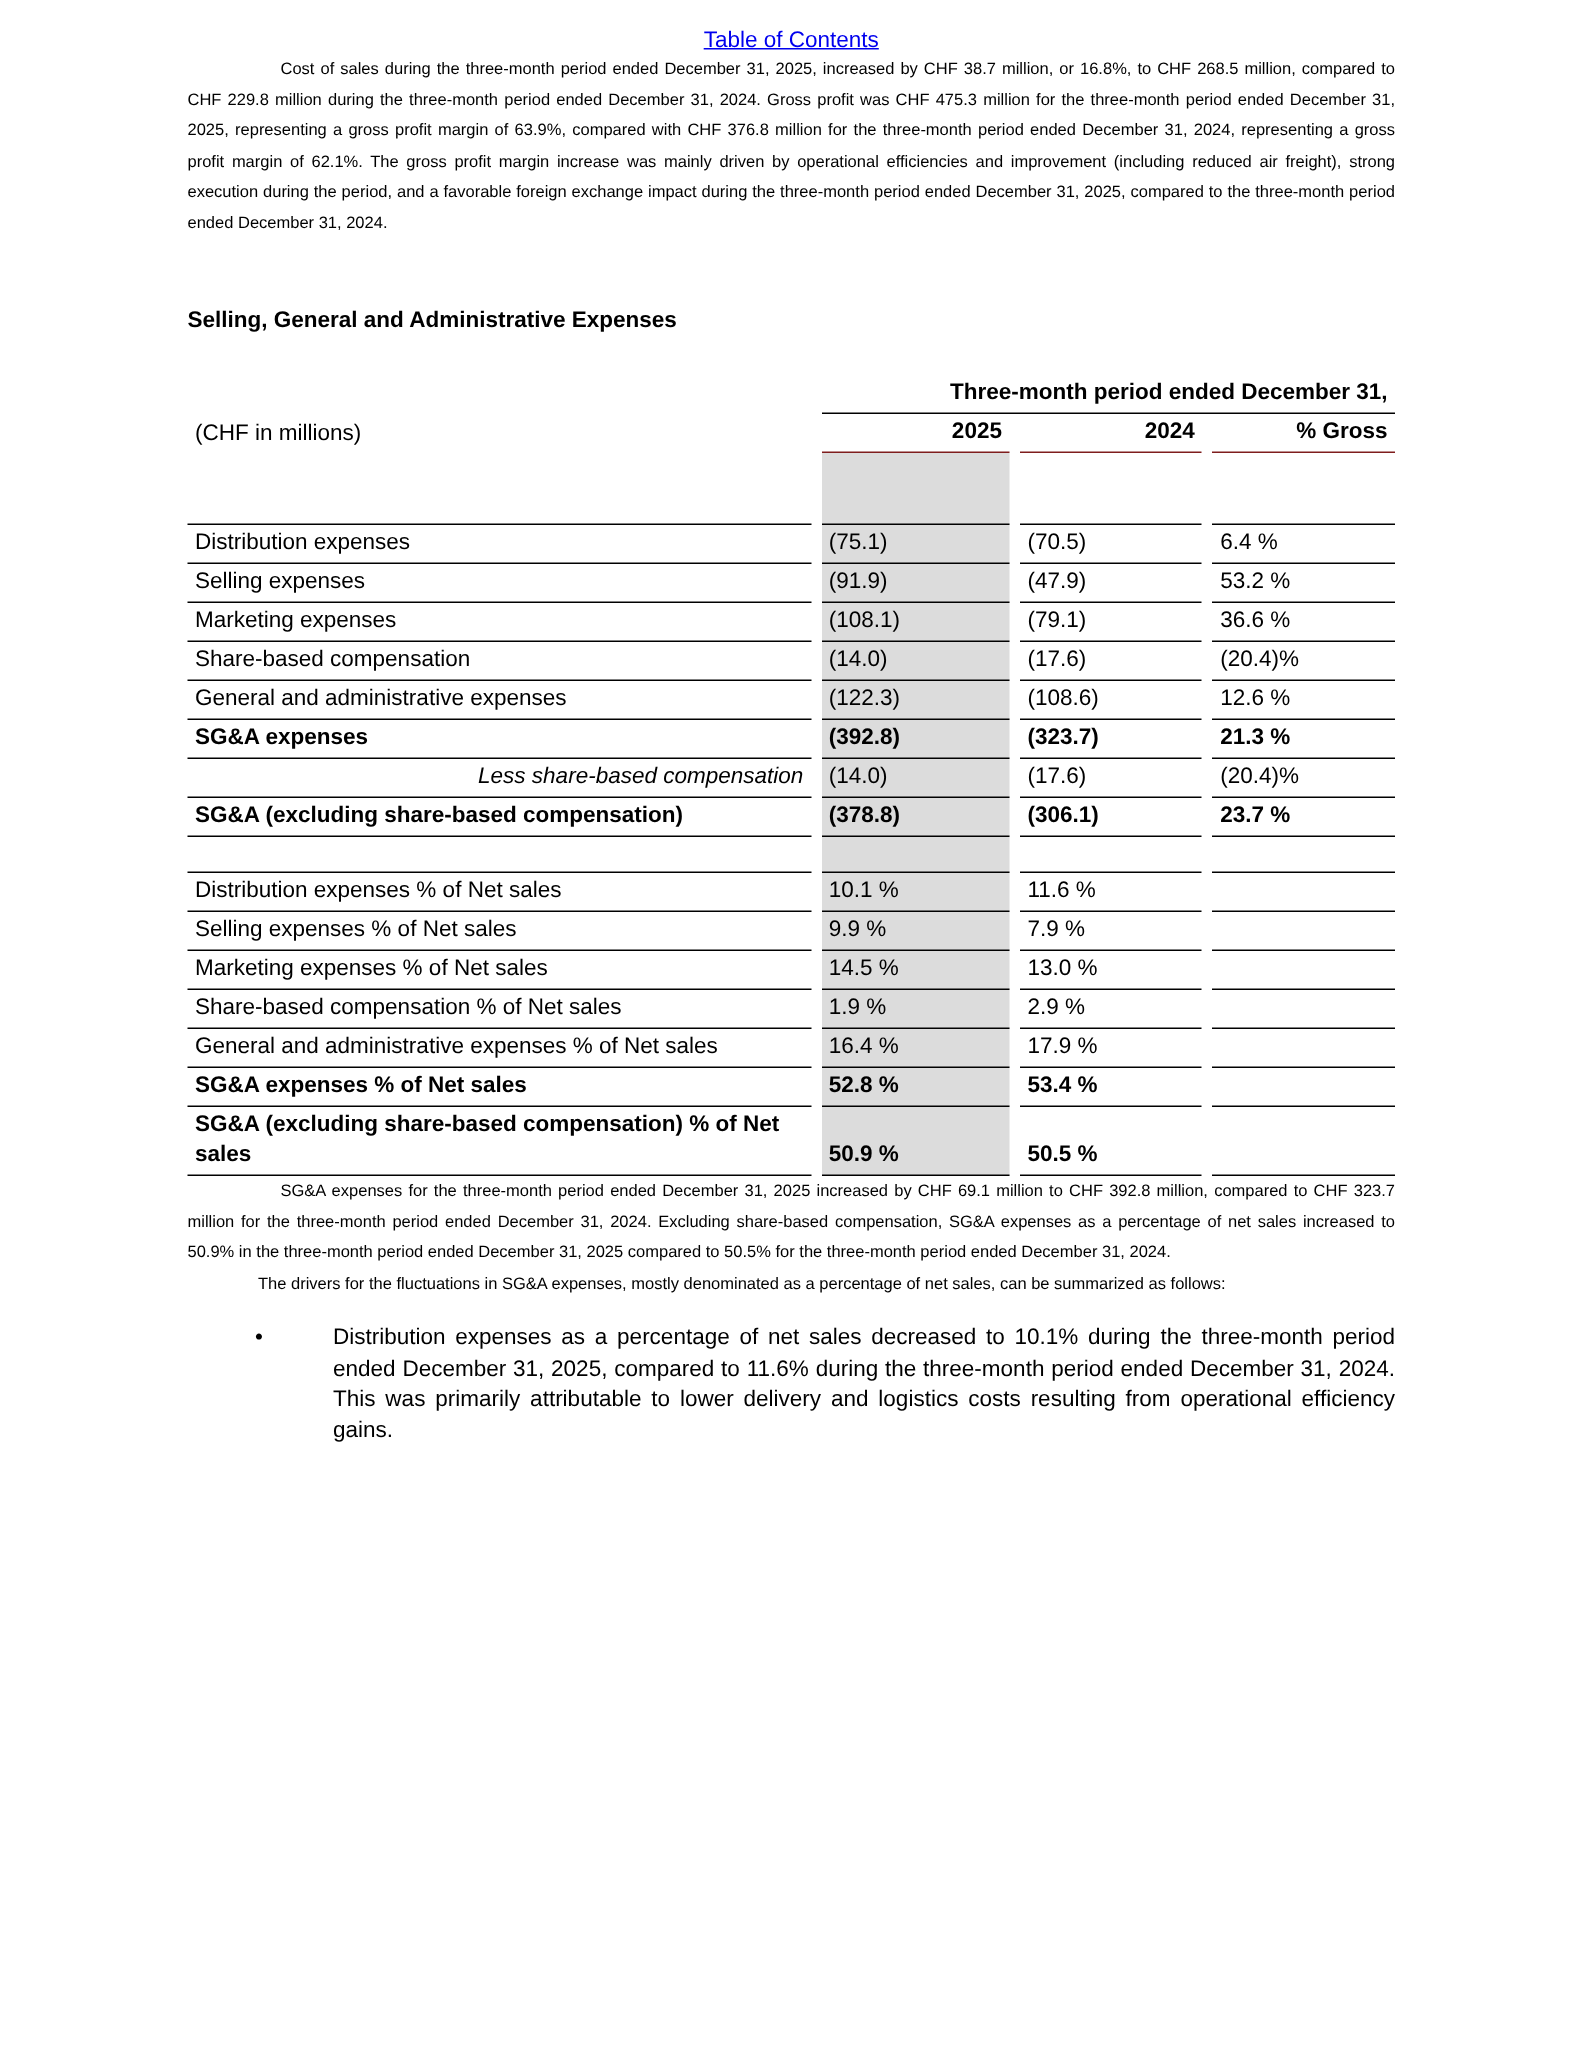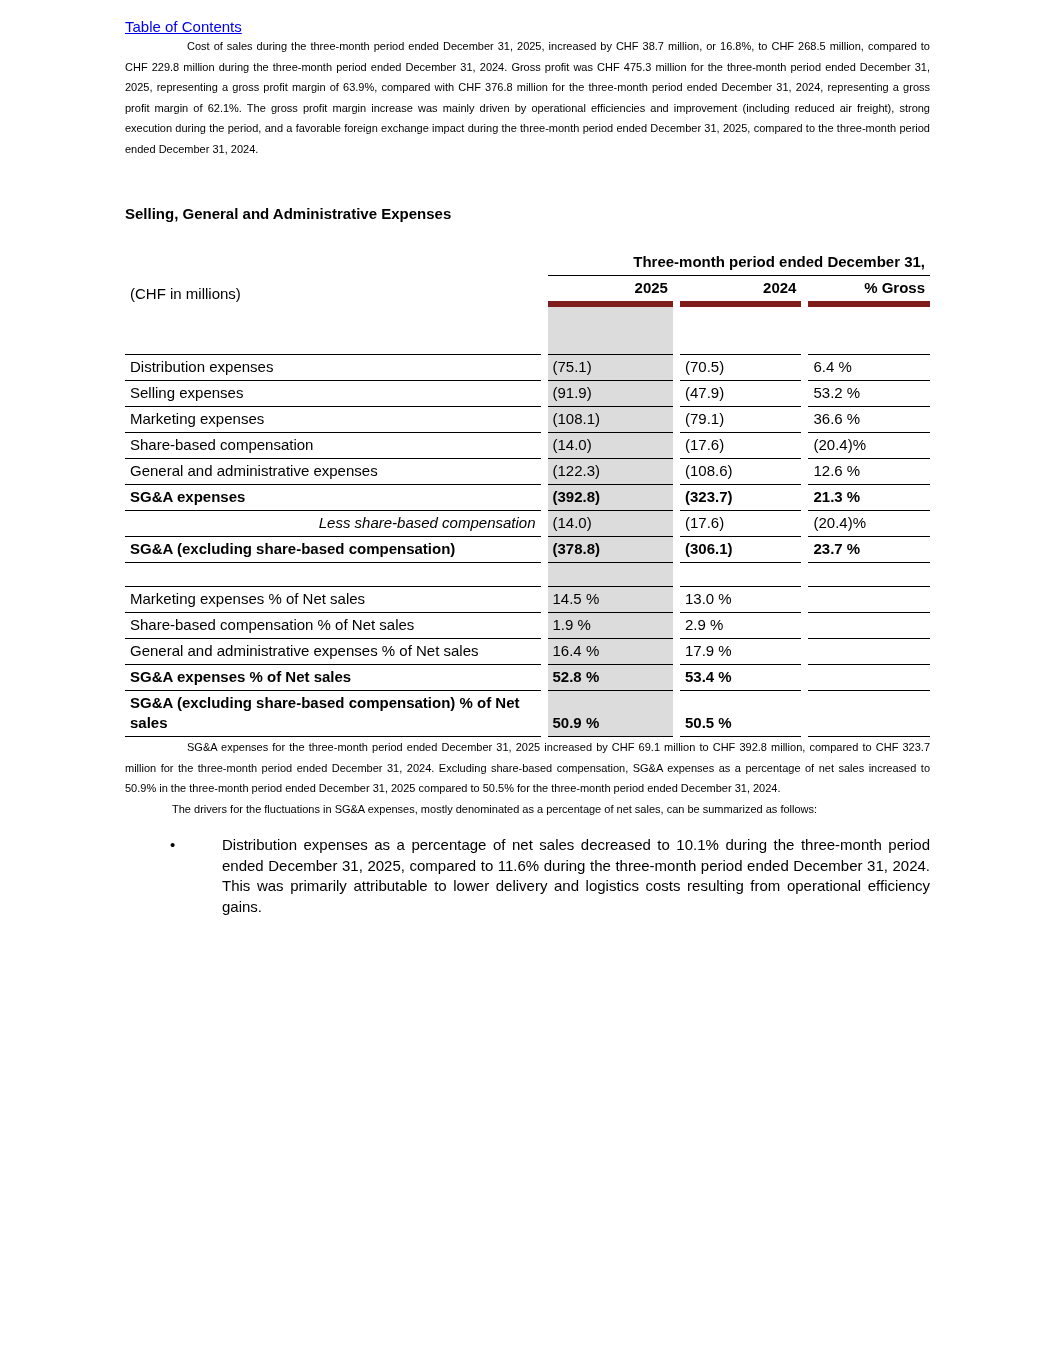--- a/index.html
+++ b/index.html
@@ -10,21 +10,21 @@
     color: #000;
   }
   .page {
     width: 1055px;
     height: 1365px;
     padding: 18px 125px 40px 125px;
     position: relative;
     overflow: hidden;
     background: #fff;
   }
-  .toc-row { text-align: left; height: 18px; }
+  .toc-row { text-align: center; height: 18px; }
   .toc-link {
     color: var(--link, #0000EE);
     font-size: 15px;
     text-decoration: underline;
     cursor: pointer;
   }
   p.body {
     font-size: 11px;
     line-height: 20.5px;
     text-align: justify;
@@ -60,21 +60,21 @@
   .fin .num    { text-align: left; white-space: nowrap; }
   .period-h {
     font-weight: bold;
     text-align: right;
     border-bottom: 1px solid #000;
     padding-bottom: 4px;
   }
   .col-h {
     font-weight: bold;
     text-align: right;
-    border-bottom: 6px solid #7f1d1d;
+    border-bottom: 1px solid #7f1d1d;
   }
   .row-bold td { font-weight: bold; }
   .row-italic .lbl { font-style: italic; text-align: right; }
   .spacer-lg td { height: 48px; }
   .spacer-sm td { height: 24px; }
   .bullet-list { margin-top: 16px; }
   .bullet { display: flex; }
   .bullet .dot {
     flex: none;
     width: 97px;
@@ -177,20 +177,32 @@
       </tr>
 
       <tr class="spacer-sm">
         <td class="rule"></td>
         <td class="rule shaded"></td>
         <td class="rule"></td>
         <td class="rule"></td>
       </tr>
 
       <tr>
+        <td class="lbl rule">Distribution expenses % of Net sales</td>
+        <td class="num rule shaded">10.1 %</td>
+        <td class="num rule">11.6 %</td>
+        <td class="num rule"></td>
+      </tr>
+      <tr>
+        <td class="lbl rule">Selling expenses % of Net sales</td>
+        <td class="num rule shaded">9.9 %</td>
+        <td class="num rule">7.9 %</td>
+        <td class="num rule"></td>
+      </tr>
+      <tr>
         <td class="lbl rule">Marketing expenses % of Net sales</td>
         <td class="num rule shaded">14.5 %</td>
         <td class="num rule">13.0 %</td>
         <td class="num rule"></td>
       </tr>
       <tr>
         <td class="lbl rule">Share-based compensation % of Net sales</td>
         <td class="num rule shaded">1.9 %</td>
         <td class="num rule">2.9 %</td>
         <td class="num rule"></td>

